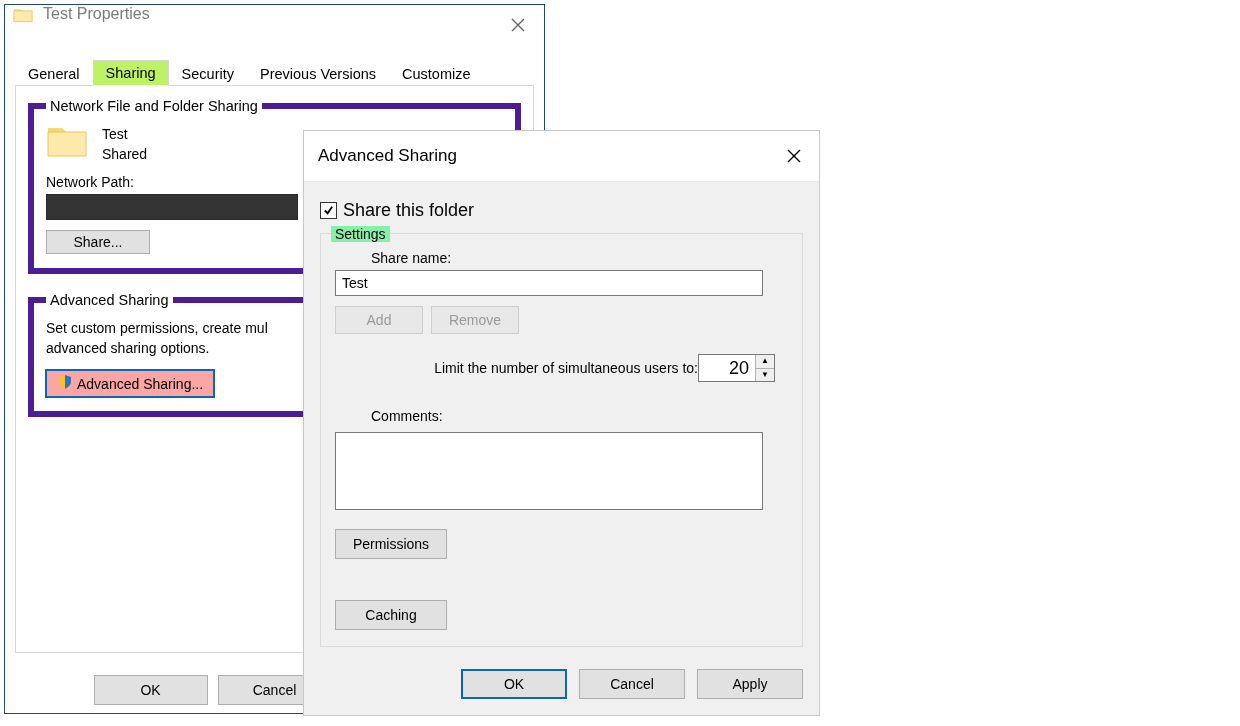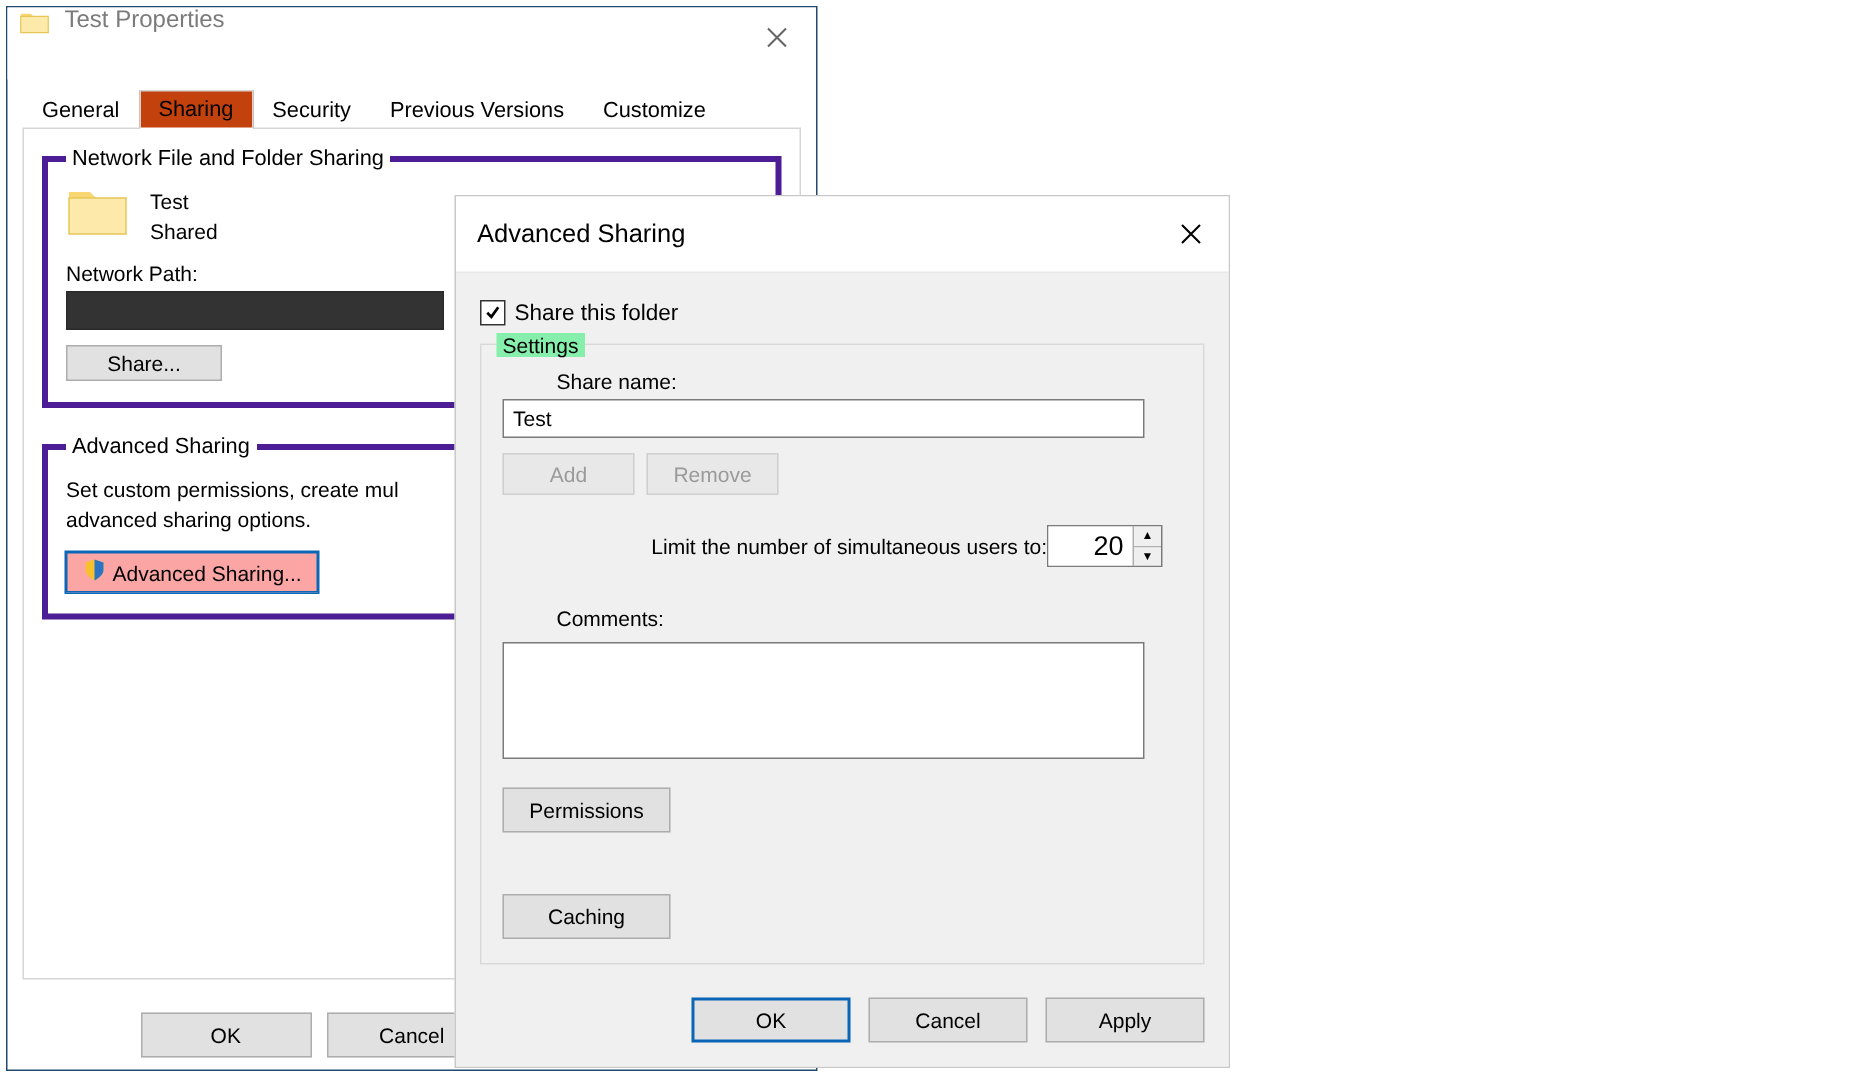--- a/index.html
+++ b/index.html
@@ -67,34 +67,34 @@
     color: #000;
     border: 1px solid transparent;
     border-bottom: none;
     position: relative;
     top: 1px;
     cursor: default;
   }
   .tab.active {
     border: 1px solid #d6d6d6;
     border-bottom: 1px solid #ffffff;
-    background: #c2410c;
+    background: #bef264;
   }
 
   .tab-panel {
     margin: 0 10px 8px 10px;
     border: 1px solid #d6d6d6;
     padding: 12px 12px 12px 12px;
     height: 568px;
     box-sizing: border-box;
     background: #ffffff;
   }
 
   fieldset.group {
-    border: 4px solid #4c1d95;
+    border: 6px solid #4c1d95;
     padding: 10px 12px 14px 12px;
     margin: 0 0 18px 0;
   }
   fieldset.group legend {
     padding: 0 4px;
     font-size: 14.5px;
   }
 
   .folder-block {
     display: flex;
@@ -210,21 +210,21 @@
   .adv-body {
     background: #f0f0f0;
     padding: 18px 16px 16px 16px;
   }
 
   .chk-row {
     display: flex;
     align-items: center;
     gap: 6px;
     margin-bottom: 12px;
-    font-size: 15px;
+    font-size: 18px;
   }
   .chk-box {
     width: 15px;
     height: 15px;
     border: 1px solid #333;
     background: #fff;
     display: inline-flex;
     align-items: center;
     justify-content: center;
   }

